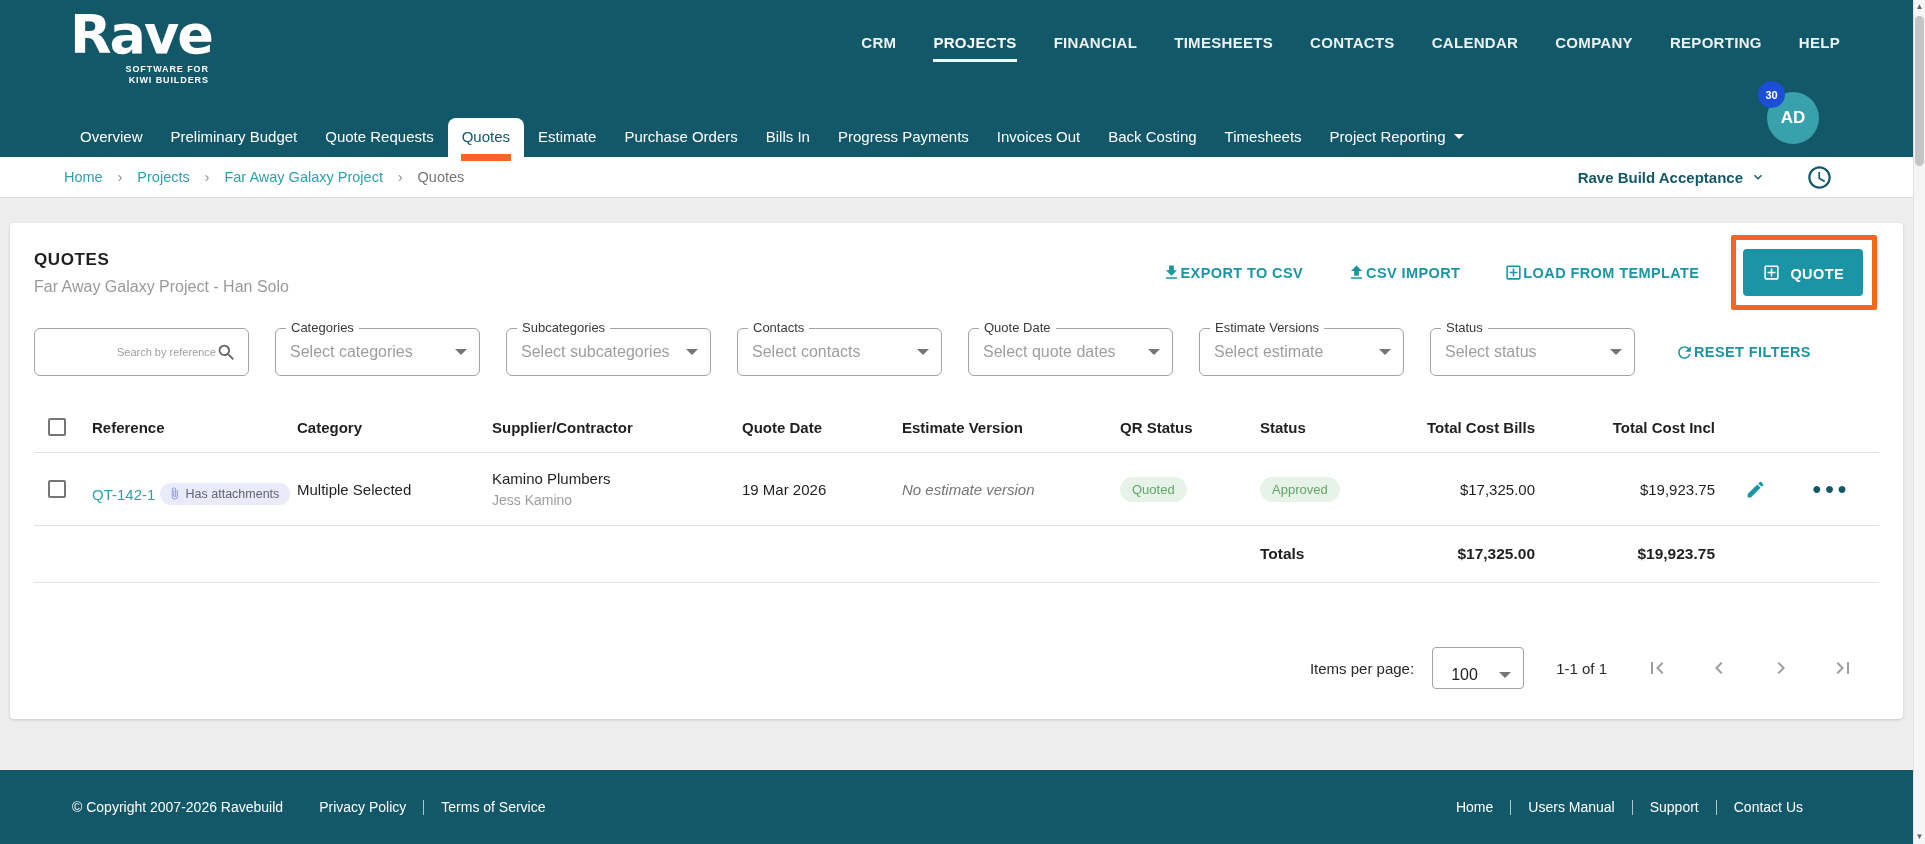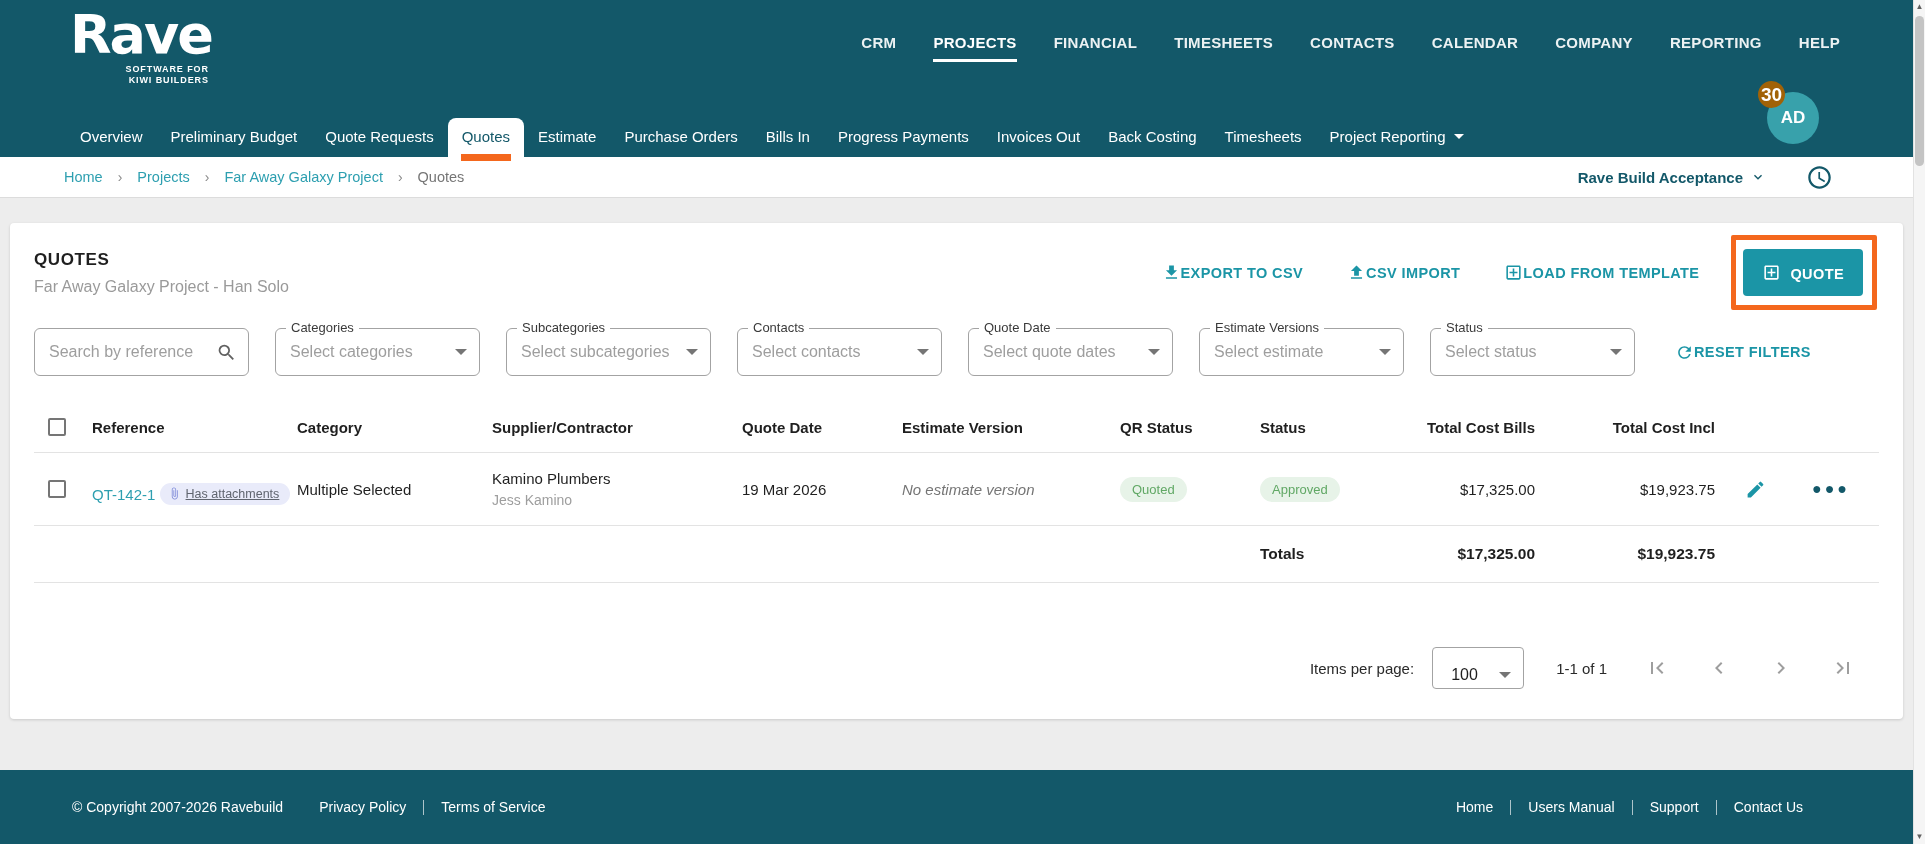--- a/index.html
+++ b/index.html
@@ -14,21 +14,21 @@
   
   .header { background:#135869; height:157px; position:relative; z-index:2; }
   .logo { position:absolute; left:70px; top:6px; color:#fff; cursor:pointer; }
   .logo-name { font-family:"DejaVu Sans", sans-serif; font-size:54px; font-weight:bold; letter-spacing:-2px; line-height:58px; }
   .logo-tag { font-size:9px; font-weight:bold; letter-spacing:0.9px; text-align:right; line-height:11px; padding-right:3px; }
   .top-nav { position:absolute; top:34px; right:85px; display:flex; gap:37px; }
   .top-nav-item { color:rgba(255,255,255,0.92); font-weight:bold; font-size:15px; letter-spacing:0.3px; padding-bottom:8px; cursor:pointer; }
   .top-nav-item.active { color:#fff; border-bottom:3px solid #fff; }
   .avatar-wrap { position:absolute; right:106px; top:92px; cursor:pointer; }
   .avatar { width:52px; height:52px; border-radius:50%; background:#38a1ab; color:#fff; font-weight:bold; font-size:17px; display:flex; align-items:center; justify-content:center; }
-  .noti-badge { position:absolute; top:-11px; left:-9px; width:27px; height:27px; border-radius:50%; background:#a16207; color:#fff; font-size:19px; font-weight:bold; display:flex; align-items:center; justify-content:center; }
+  .noti-badge { position:absolute; top:-11px; left:-9px; width:27px; height:27px; border-radius:50%; background:#1d4ed8; color:#fff; font-size:11px; font-weight:bold; display:flex; align-items:center; justify-content:center; }
   .tabs { position:absolute; bottom:0; left:66px; display:flex; align-items:flex-end; }
   .tab { padding:10px 14px 12px; color:#fff; font-size:15px; cursor:pointer; position:relative; white-space:nowrap; display:flex; align-items:center; }
   .tab.active { background:#fff; color:#135869; border-radius:8px 8px 0 0; }
   .tab.active::after { content:""; position:absolute; left:13px; right:13px; bottom:-4px; height:7px; background:#f4671d; z-index:6; }
   .caret-down-white { width:0; height:0; border-left:5px solid transparent; border-right:5px solid transparent; border-top:5px solid #fff; display:inline-block; margin-left:8px; }
   
   .crumb-bar { background:#fff; height:41px; border-bottom:1px solid #dcdcdc; display:flex; align-items:center; justify-content:space-between; padding:0 92px 0 64px; position:relative; z-index:1; }
   .crumbs { display:flex; align-items:center; gap:15px; font-size:14.5px; }
   .crumb-link { color:#2d9fb0; cursor:pointer; text-decoration:none; }
   .crumb-sep { color:#8a8a8a; font-size:14px; }
@@ -42,37 +42,37 @@
   .qhead-title { font-size:17px; font-weight:bold; letter-spacing:0.6px; color:#1f1f1f; }
   .qhead-sub { font-size:16px; color:#9a9a9a; margin-top:8px; }
   .actions { display:flex; align-items:center; gap:44px; margin-right:16px; }
   .action-link { display:flex; align-items:center; color:#1b95a6; font-weight:bold; font-size:14.5px; letter-spacing:0.4px; cursor:pointer; background:none; border:none; font-family:inherit; }
   .quote-btn-wrap { position:relative; }
   .quote-btn { background:#1b95a6; color:#fff; display:flex; align-items:flex-end; gap:9px; font-weight:bold; font-size:14.5px; letter-spacing:0.4px; padding:14px 19px; border-radius:4px; border:none; cursor:pointer; font-family:inherit; }
   .annotation-box { position:absolute; top:-14px; bottom:-14px; left:-12px; right:-14px; border:5px solid #f4671d; border-radius:2px; pointer-events:none; }
   
   .filters { display:flex; align-items:center; gap:26px; margin-top:32px; }
   .search-box { width:215px; height:48px; border:1px solid #a3a3a3; border-radius:6px; display:flex; align-items:center; padding:0 11px 0 14px; flex-shrink:0; }
-  .search-box input { border:none; outline:none; flex:1; min-width:0; font-size:16px; color:#333; font-family:inherit; }
+  .search-box input { border:none; outline:none; flex:1; min-width:0; font-size:11px; color:#333; font-family:inherit;text-align:right; }
   .search-box input::placeholder { color:#9e9e9e; }
   .ffield { width:205px; height:48px; border:1px solid #a3a3a3; border-radius:6px; position:relative; display:flex; align-items:center; padding:0 12px 0 14px; cursor:pointer; flex-shrink:0; }
   .ffield .flabel { position:absolute; top:-9px; left:10px; background:#fff; padding:0 5px; font-size:13px; color:#3a3a3a; white-space:nowrap; }
   .fvalue { flex:1; font-size:16px; color:#9e9e9e; white-space:nowrap; overflow:hidden; }
   .fcaret { width:0; height:0; border-left:6px solid transparent; border-right:6px solid transparent; border-top:6px solid #757575; flex-shrink:0; margin-left:6px; }
   .reset-link { margin-left:14px; }
   
   .tbl { margin-top:32px; }
   .trow { display:grid; grid-template-columns:58px 205px 195px 250px 160px 218px 140px 120px 155px 180px 1fr; align-items:center; }
   .thead-row { padding:10px 0 16px; border-bottom:1px solid #e3e3e3; }
   .th { font-weight:bold; font-size:15px; color:#1f1f1f; }
   .tdata-row { padding:17px 0; border-bottom:1px solid #e3e3e3; font-size:15px; }
   .col-num { text-align:right; }
   .cbx { width:18px; height:18px; border:2px solid #757575; border-radius:2px; margin-left:14px; cursor:pointer; background:#fff; }
   .ref-link { color:#2d9fb0; font-size:15px; cursor:pointer; text-decoration:none; display:inline-block; }
-  .attach-badge { display:inline-flex; align-items:center; gap:5px; background:#e9ebfa; color:#60656f; font-size:12.5px; padding:4px 11px 4px 8px; border-radius:12px; margin-top:9px;text-decoration:underline; }
+  .attach-badge { display:inline-flex; align-items:center; gap:5px; background:#e9ebfa; color:#60656f; font-size:12.5px; padding:4px 11px 4px 8px; border-radius:12px; margin-top:9px; }
   .supplier-name { color:#1f1f1f; }
   .sub-text { color:#9e9e9e; font-size:14px; margin-top:5px; }
   .italic-muted { font-style:italic; color:#757575; }
   .status-pill { display:inline-block; background:#e7f3e8; color:#61a865; font-size:13px; padding:5px 12px; border-radius:13px; }
   .row-actions { display:flex; align-items:center; gap:46px; padding-left:30px; }
   .dots { color:#135869; font-size:16px; letter-spacing:3px; font-weight:bold; cursor:pointer; }
   .totals-row { padding:19px 0; border-bottom:1px solid #e3e3e3; font-weight:bold; font-size:15.5px; }
   .totals-label { grid-column:8; }
   .totals-excl { grid-column:9; }
   .totals-incl { grid-column:10; }

